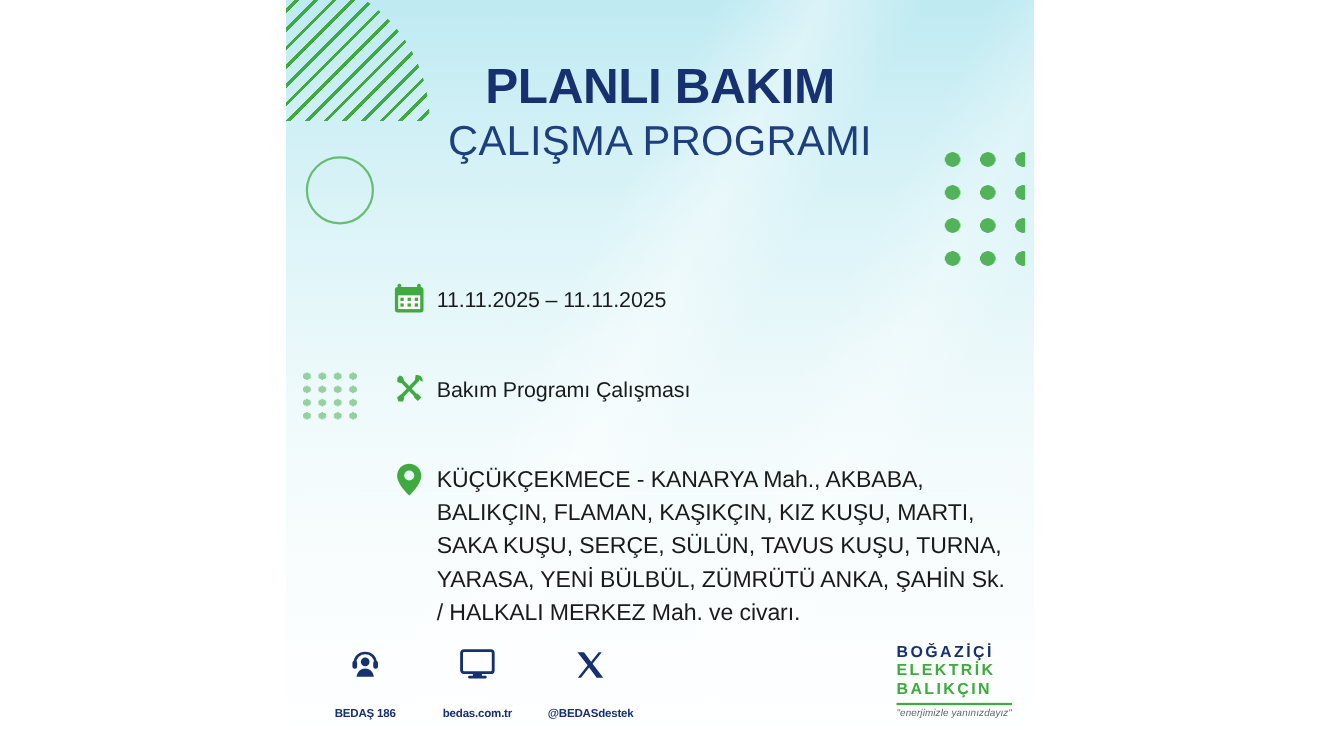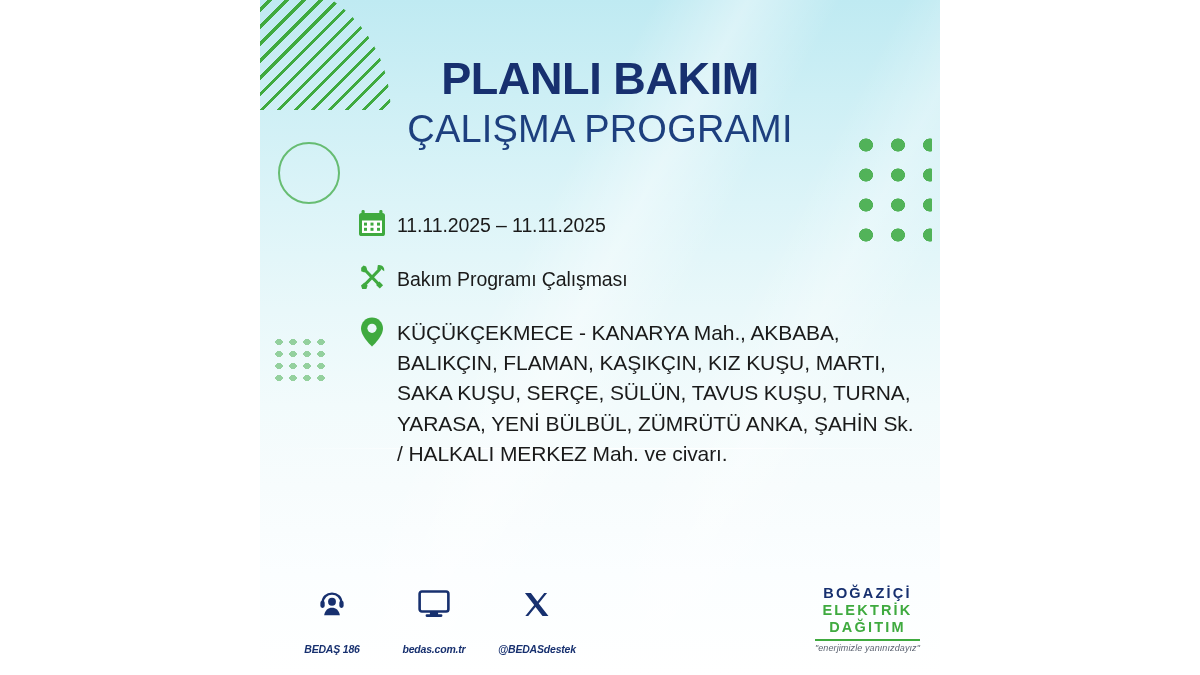--- a/index.html
+++ b/index.html
@@ -85,45 +85,45 @@
     font-family:"Liberation Sans", sans-serif;
   }
   .title-sub {
     margin-top:6px;
     color:#1d3f7e; font-weight:400; font-size:38px;
     letter-spacing:.2px; line-height:1.08;
   }
 
   
   .info { position:absolute; left:95px; top:208px; right:22px; }
-  .row { display:flex; align-items:flex-start; margin-bottom:20px; }
+  .row { display:flex; align-items:flex-start; margin-bottom:20px;margin-top:48px; }
   .row:last-child { margin-bottom:0; }
   .ico { flex:0 0 34px; width:34px; height:34px; margin-right:8px;
          display:flex; align-items:flex-start; justify-content:center; }
   .ico svg { display:block; }
   .row-text {
     color:#1a1a1a; font-size:19.5px; line-height:1.42;
     padding-top:4px; letter-spacing:-.1px;
   }
   .row.addr .row-text { padding-top:2px; font-size:21px; line-height:1.44; }
 
   
   .footer { position:absolute; left:0; right:0; bottom:12px; height:80px; }
   .channels {
     position:absolute; left:34px; bottom:8px;
     display:flex; align-items:flex-end; gap:26px;
   }
   .channel { width:76px; text-align:center; }
   .channel .glyph { height:34px; display:flex; align-items:flex-end; justify-content:center; }
   .channel .cap {
     margin-top:25px; font-size:10.5px; color:#17306f;
-    font-weight:700; letter-spacing:-.2px; white-space:nowrap;font-style:italic;
-  }
-
-  .logo { position:absolute; right:20px; bottom:10px; text-align:center; }
+    font-weight:700; letter-spacing:-.2px; white-space:nowrap;
+  }
+
+  .logo { position:absolute; right:20px; bottom:10px; }
   .logo .ln {
     font-weight:700; font-size:14.5px; letter-spacing:2.2px; line-height:1.18;
   }
   .logo .l1 { color:#17306f; }
   .logo .l2, .logo .l3 { color:#3faa3f; }
   .logo .rule { height:2px; background:#3faa3f; margin:3px 0 2px; }
   .logo .tag {
     font-size:9px; color:#5d6472; font-style:italic; letter-spacing:.1px;
   }
 </style>
@@ -234,21 +234,21 @@
             </svg>
           </span>
           <div class="cap">@BEDASdestek</div>
         </div>
 
       </div>
 
       <div class="logo">
         <div class="ln l1">BOĞAZİÇİ</div>
         <div class="ln l2">ELEKTRİK</div>
-        <div class="ln l3">DAĞITIM</div>
+        <div class="ln l3">BALIKÇIN</div>
         <div class="rule"></div>
         <div class="tag">"enerjimizle yanınızdayız"</div>
       </div>
 
     </div>
 
   </div>
 </div>
 
 </body></html>

